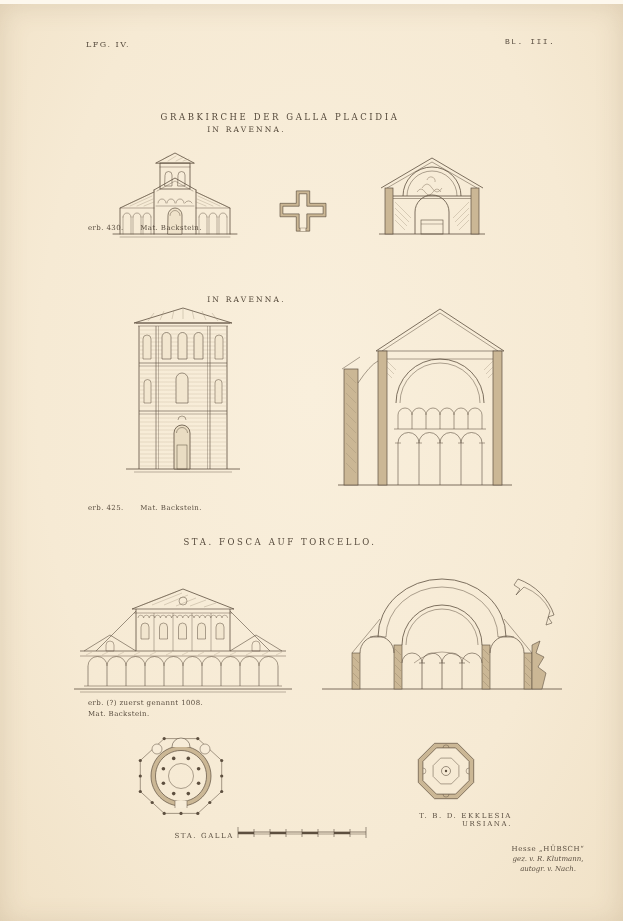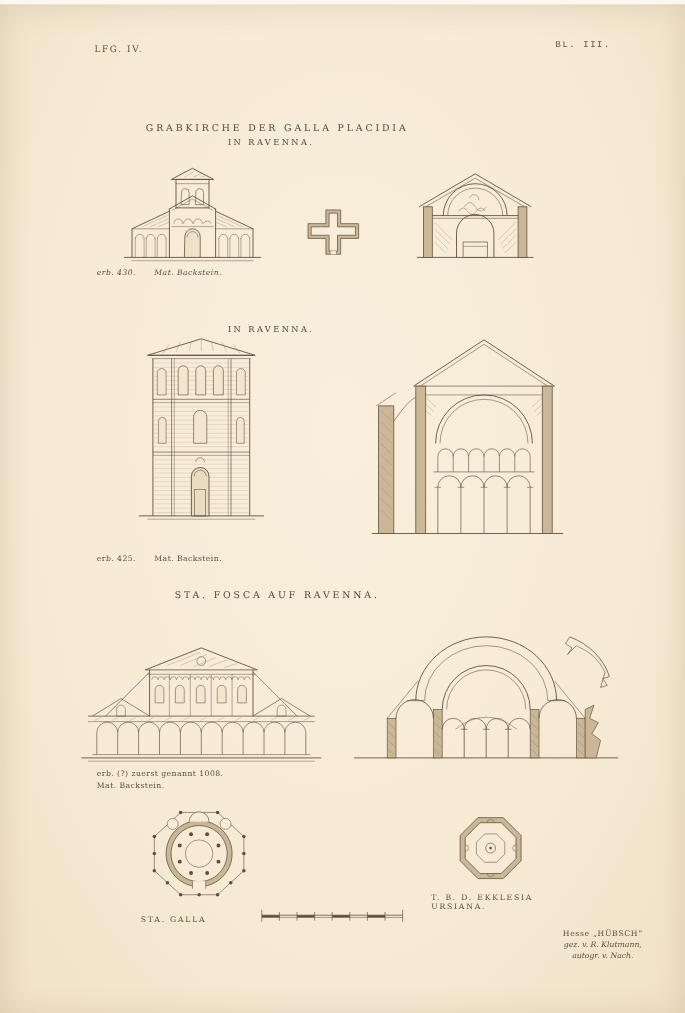--- a/index.html
+++ b/index.html
@@ -5,25 +5,25 @@
   html,body{margin:0;padding:0;background:#fdf8ee;}
   .plate{
     position:relative;width:623px;height:921px;margin:4px auto;overflow:hidden;
     background:radial-gradient(ellipse at 50% 42%, #f9efdc 0%, #f6ead4 62%, #f0e1c6 100%);
     box-shadow:inset 0 0 28px rgba(120,95,60,.18);
     font-family:"DejaVu Serif", "Liberation Serif", serif;
     color:#4f4437;
   }
   .abs{position:absolute;}
   .corner{font-size:8px;letter-spacing:1.5px;color:#5a4e40;}
-  .title{left:0;width:504px;text-align:center;font-size:8.5px;letter-spacing:2.6px;color:#54483a;}
+  .title{left:0;width:504px;text-align:center;font-size:8.5px;letter-spacing:2.6px;color:#54483a;padding-left:28px;}
   .subtitle{left:0;width:493px;text-align:center;font-size:7.5px;letter-spacing:2.2px;color:#54483a;}
   .cap{font-size:7px;letter-spacing:.4px;color:#5a4e40;}
   .cap span{margin-right:14px;}
-  .plan-label{text-align:left;font-size:7px;letter-spacing:1.6px;color:#5a4e40;}
+  .plan-label{text-align:right;font-size:7px;letter-spacing:1.6px;color:#5a4e40;}
   .credits{font-size:7px;line-height:10px;text-align:center;color:#5a4e40;font-style:italic;}
   .credits .c1{font-style:normal;letter-spacing:.6px;}
   .drawing svg{display:block;width:100%;height:100%;}
 </style>
 </head>
 <body>
 
 <div class="plate">
 
   <div class="abs corner" style="left:86px;top:36px;">LFG. IV.</div>
@@ -103,21 +103,21 @@
           <line x1="18" y1="70" x2="28" y2="80"></line>
           <line x1="76" y1="68" x2="92" y2="52"></line>
           <line x1="78" y1="72" x2="92" y2="58"></line>
           <line x1="80" y1="76" x2="92" y2="64"></line>
           <line x1="82" y1="80" x2="92" y2="70"></line>
         </g>
       </g>
     </svg>
   </div>
 
-  <div class="abs cap" style="left:88px;top:240px;font-style:italic;">
+  <div class="abs cap" style="left:88px;top:220px;">
     <span>erb. 430.</span>
     <span>Mat. Backstein.</span>
   </div>
 
   <div class="abs subtitle" style="top:291px;">IN RAVENNA.</div>
 
   <div class="abs drawing" style="left:122px;top:299px;width:122px;height:172px;">
     <svg viewBox="0 0 122 172">
       <g stroke="#5d4f3f" fill="none" stroke-width="0.8">
         <path d="M18,27H104M18,31H104M18,35H104M18,39H104M18,43H104M18,47H104M18,51H104M18,55H104M18,67H104M18,71H104M18,75H104M18,79H104M18,83H104M18,87H104M18,91H104M18,95H104M18,99H104M18,103H104M18,115H104M18,119H104M18,123H104M18,127H104M18,131H104M18,135H104M18,139H104M18,143H104M18,147H104M18,151H104M18,155H104M18,159H104M18,163H104" stroke="#bcab91" stroke-width="0.3"></path>
@@ -184,21 +184,21 @@
         </g>
       </g>
     </svg>
   </div>
 
   <div class="abs cap" style="left:88px;top:500px;">
     <span>erb. 425.</span>
     <span>Mat. Backstein.</span>
   </div>
 
-  <div class="abs title" style="top:533px;">STA. FOSCA AUF RAVENNA.</div>
+  <div class="abs title" style="top:533px;">STA. FOSCA AUF TORCELLO.</div>
 
   <div class="abs drawing" style="left:72px;top:555px;width:222px;height:138px;">
     <svg viewBox="0 0 222 138">
       <g fill="none" stroke="#5d4f3f" stroke-width="0.8">
         <line x1="2" y1="130" x2="220" y2="130"></line>
         <line x1="8" y1="133" x2="214" y2="133" stroke-width="0.4"></line>
         <line x1="8" y1="92" x2="214" y2="92" stroke-width="0.7"></line>
         <line x1="8" y1="97" x2="214" y2="97" stroke-width="0.45"></line>
         <path d="M16,107 a9.5,9.5 0 0 1 19,0 a9.5,9.5 0 0 1 19,0 a9.5,9.5 0 0 1 19,0 a9.5,9.5 0 0 1 19,0 a9.5,9.5 0 0 1 19,0 a9.5,9.5 0 0 1 19,0 a9.5,9.5 0 0 1 19,0 a9.5,9.5 0 0 1 19,0 a9.5,9.5 0 0 1 19,0 a9.5,9.5 0 0 1 19,0" stroke-width="0.55"></path>
         <path d="M16,107V127M35,107V127M54,107V127M73,107V127M92,107V127M111,107V127M130,107V127M149,107V127M168,107V127M187,107V127M206,107V127" stroke-width="0.6"></path>

